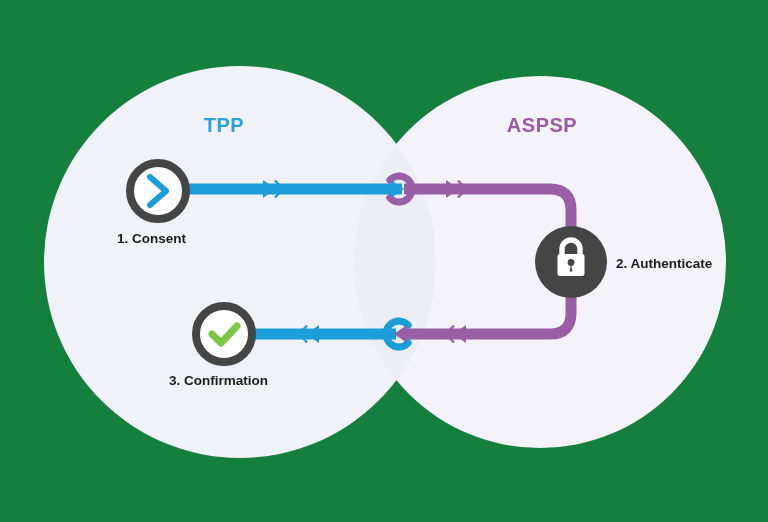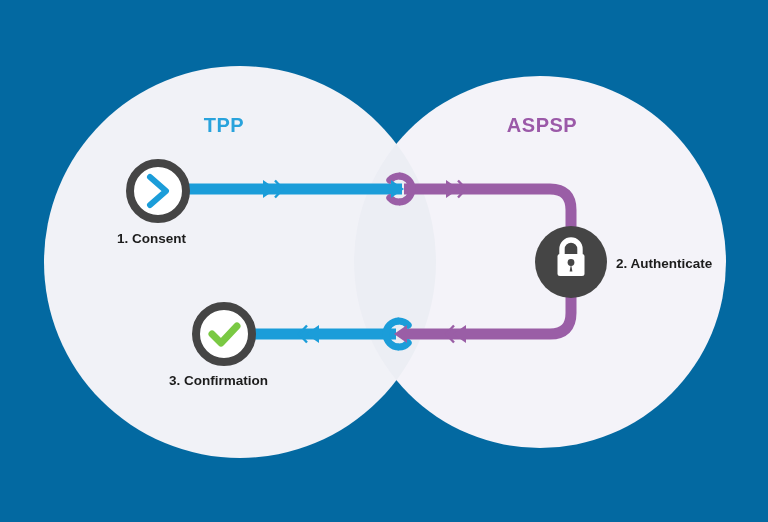--- a/index.html
+++ b/index.html
@@ -7,21 +7,21 @@
     padding: 0;
     background: #ffffff;
   }
   body {
     font-family: "Liberation Sans", sans-serif;
   }
   #canvas {
     position: relative;
     width: 768px;
     height: 522px;
-    background: #0369a1;
+    background: #15803d;
     overflow: hidden;
   }
   #diagram-svg {
     position: absolute;
     left: 0;
     top: 0;
     width: 768px;
     height: 522px;
   }
   .venn-label {

